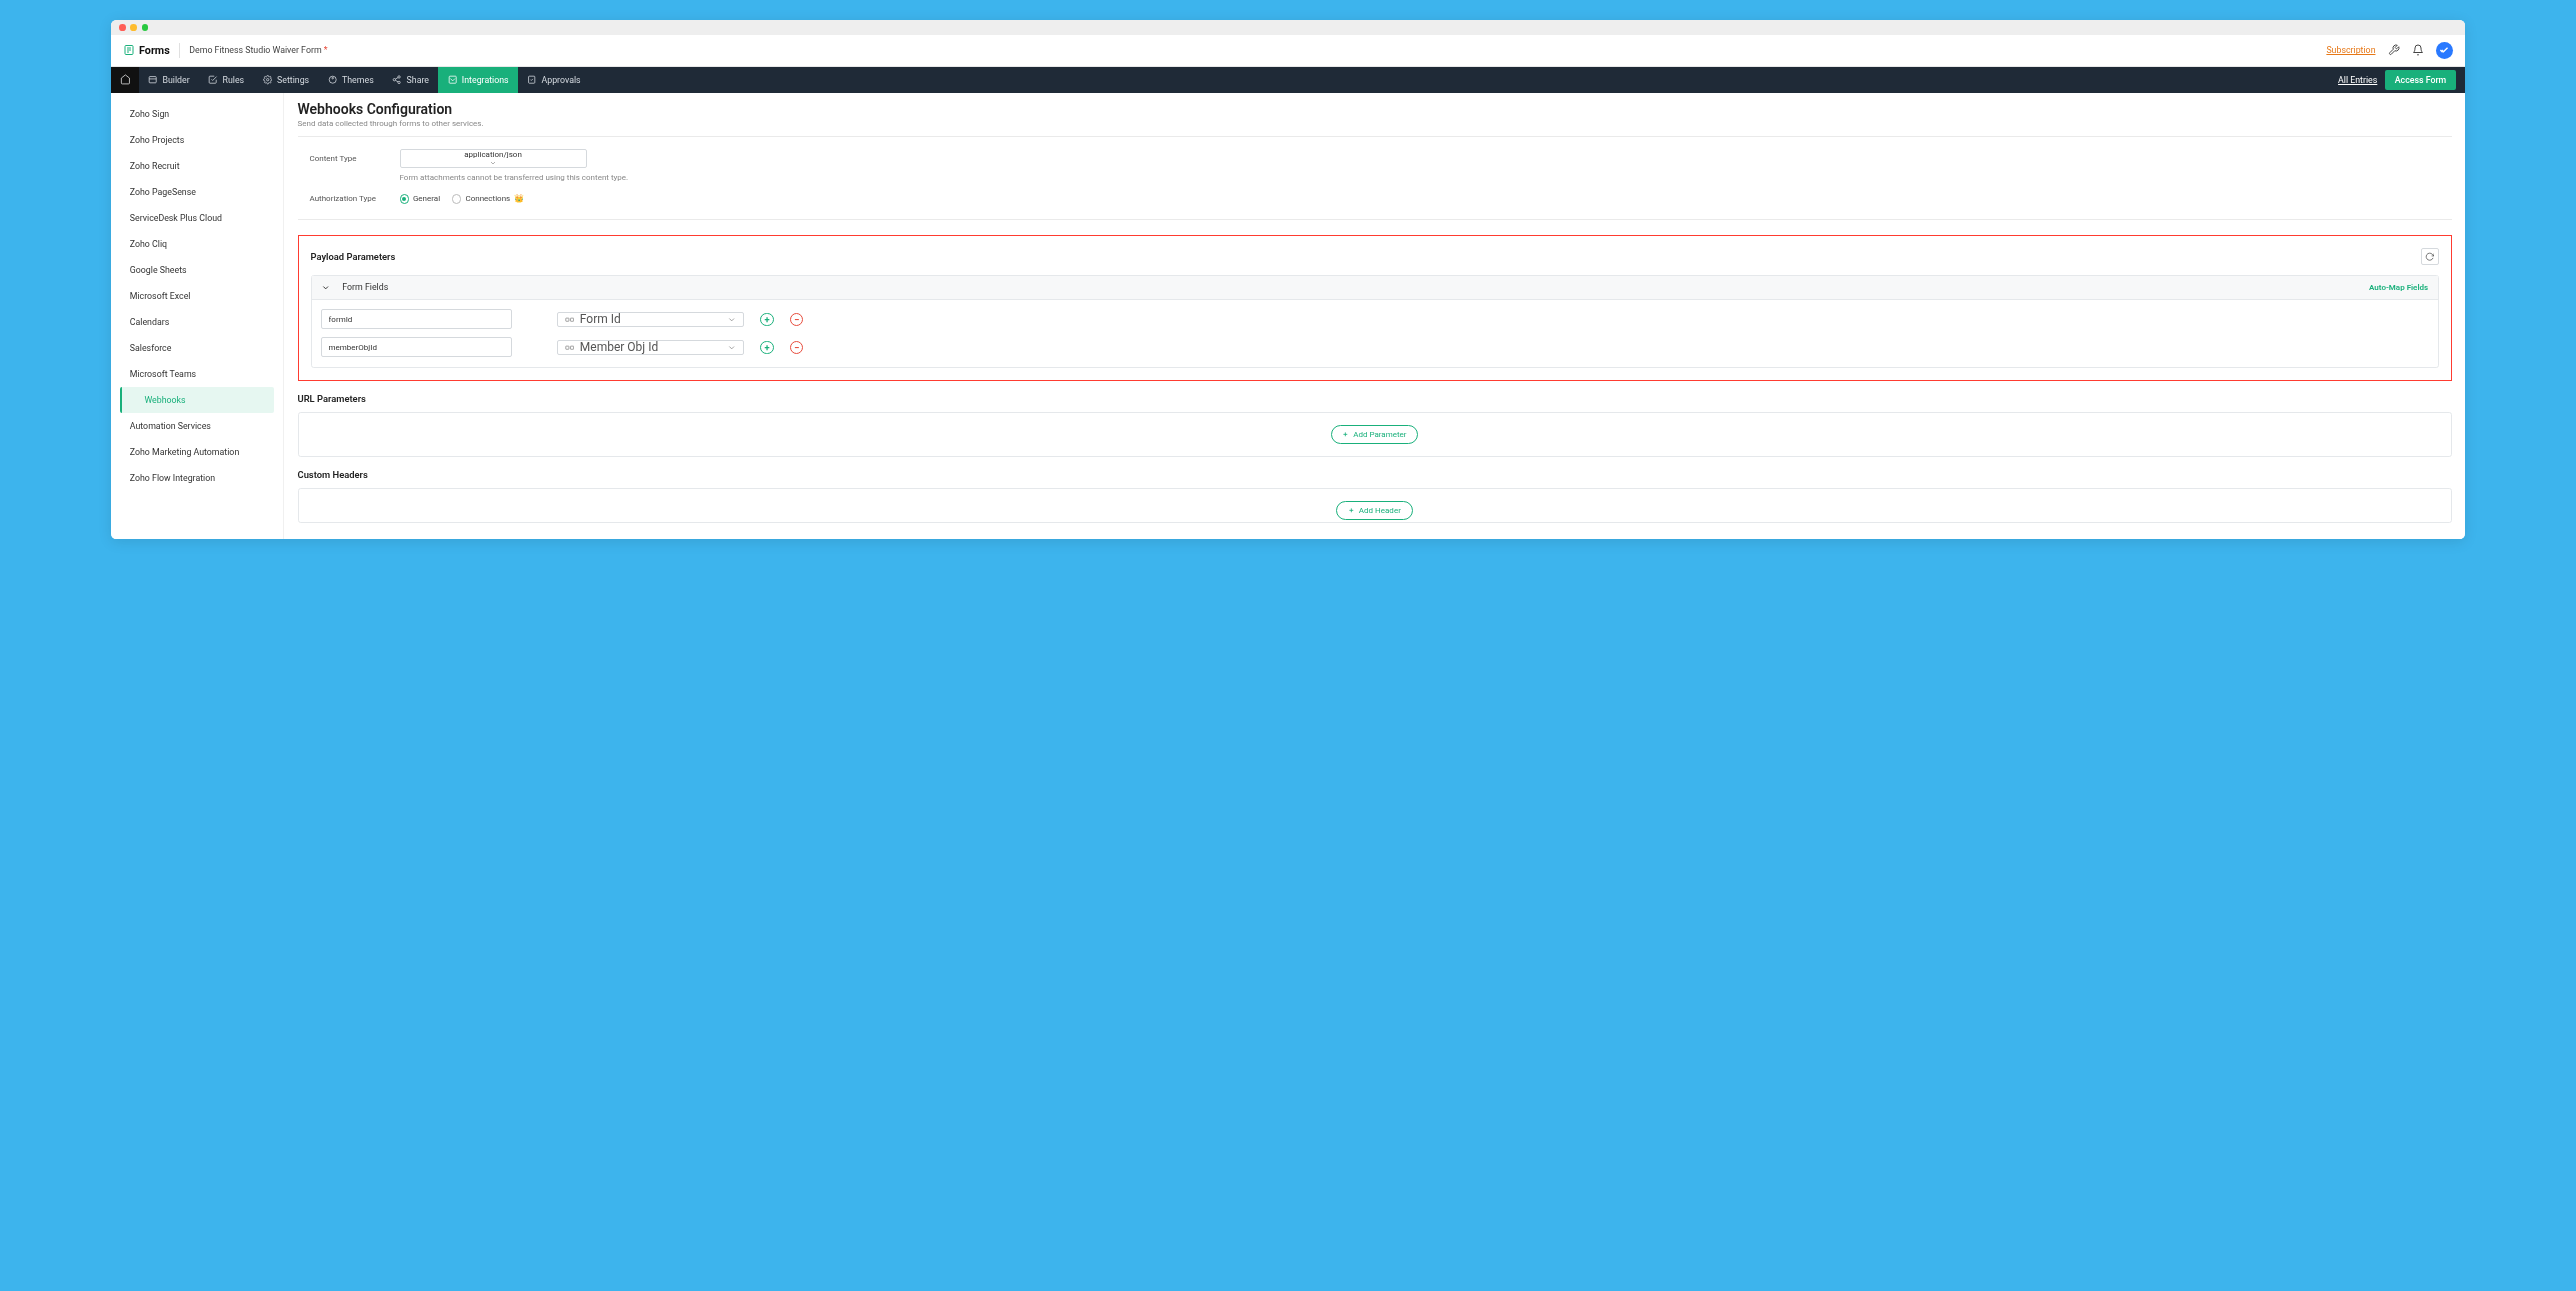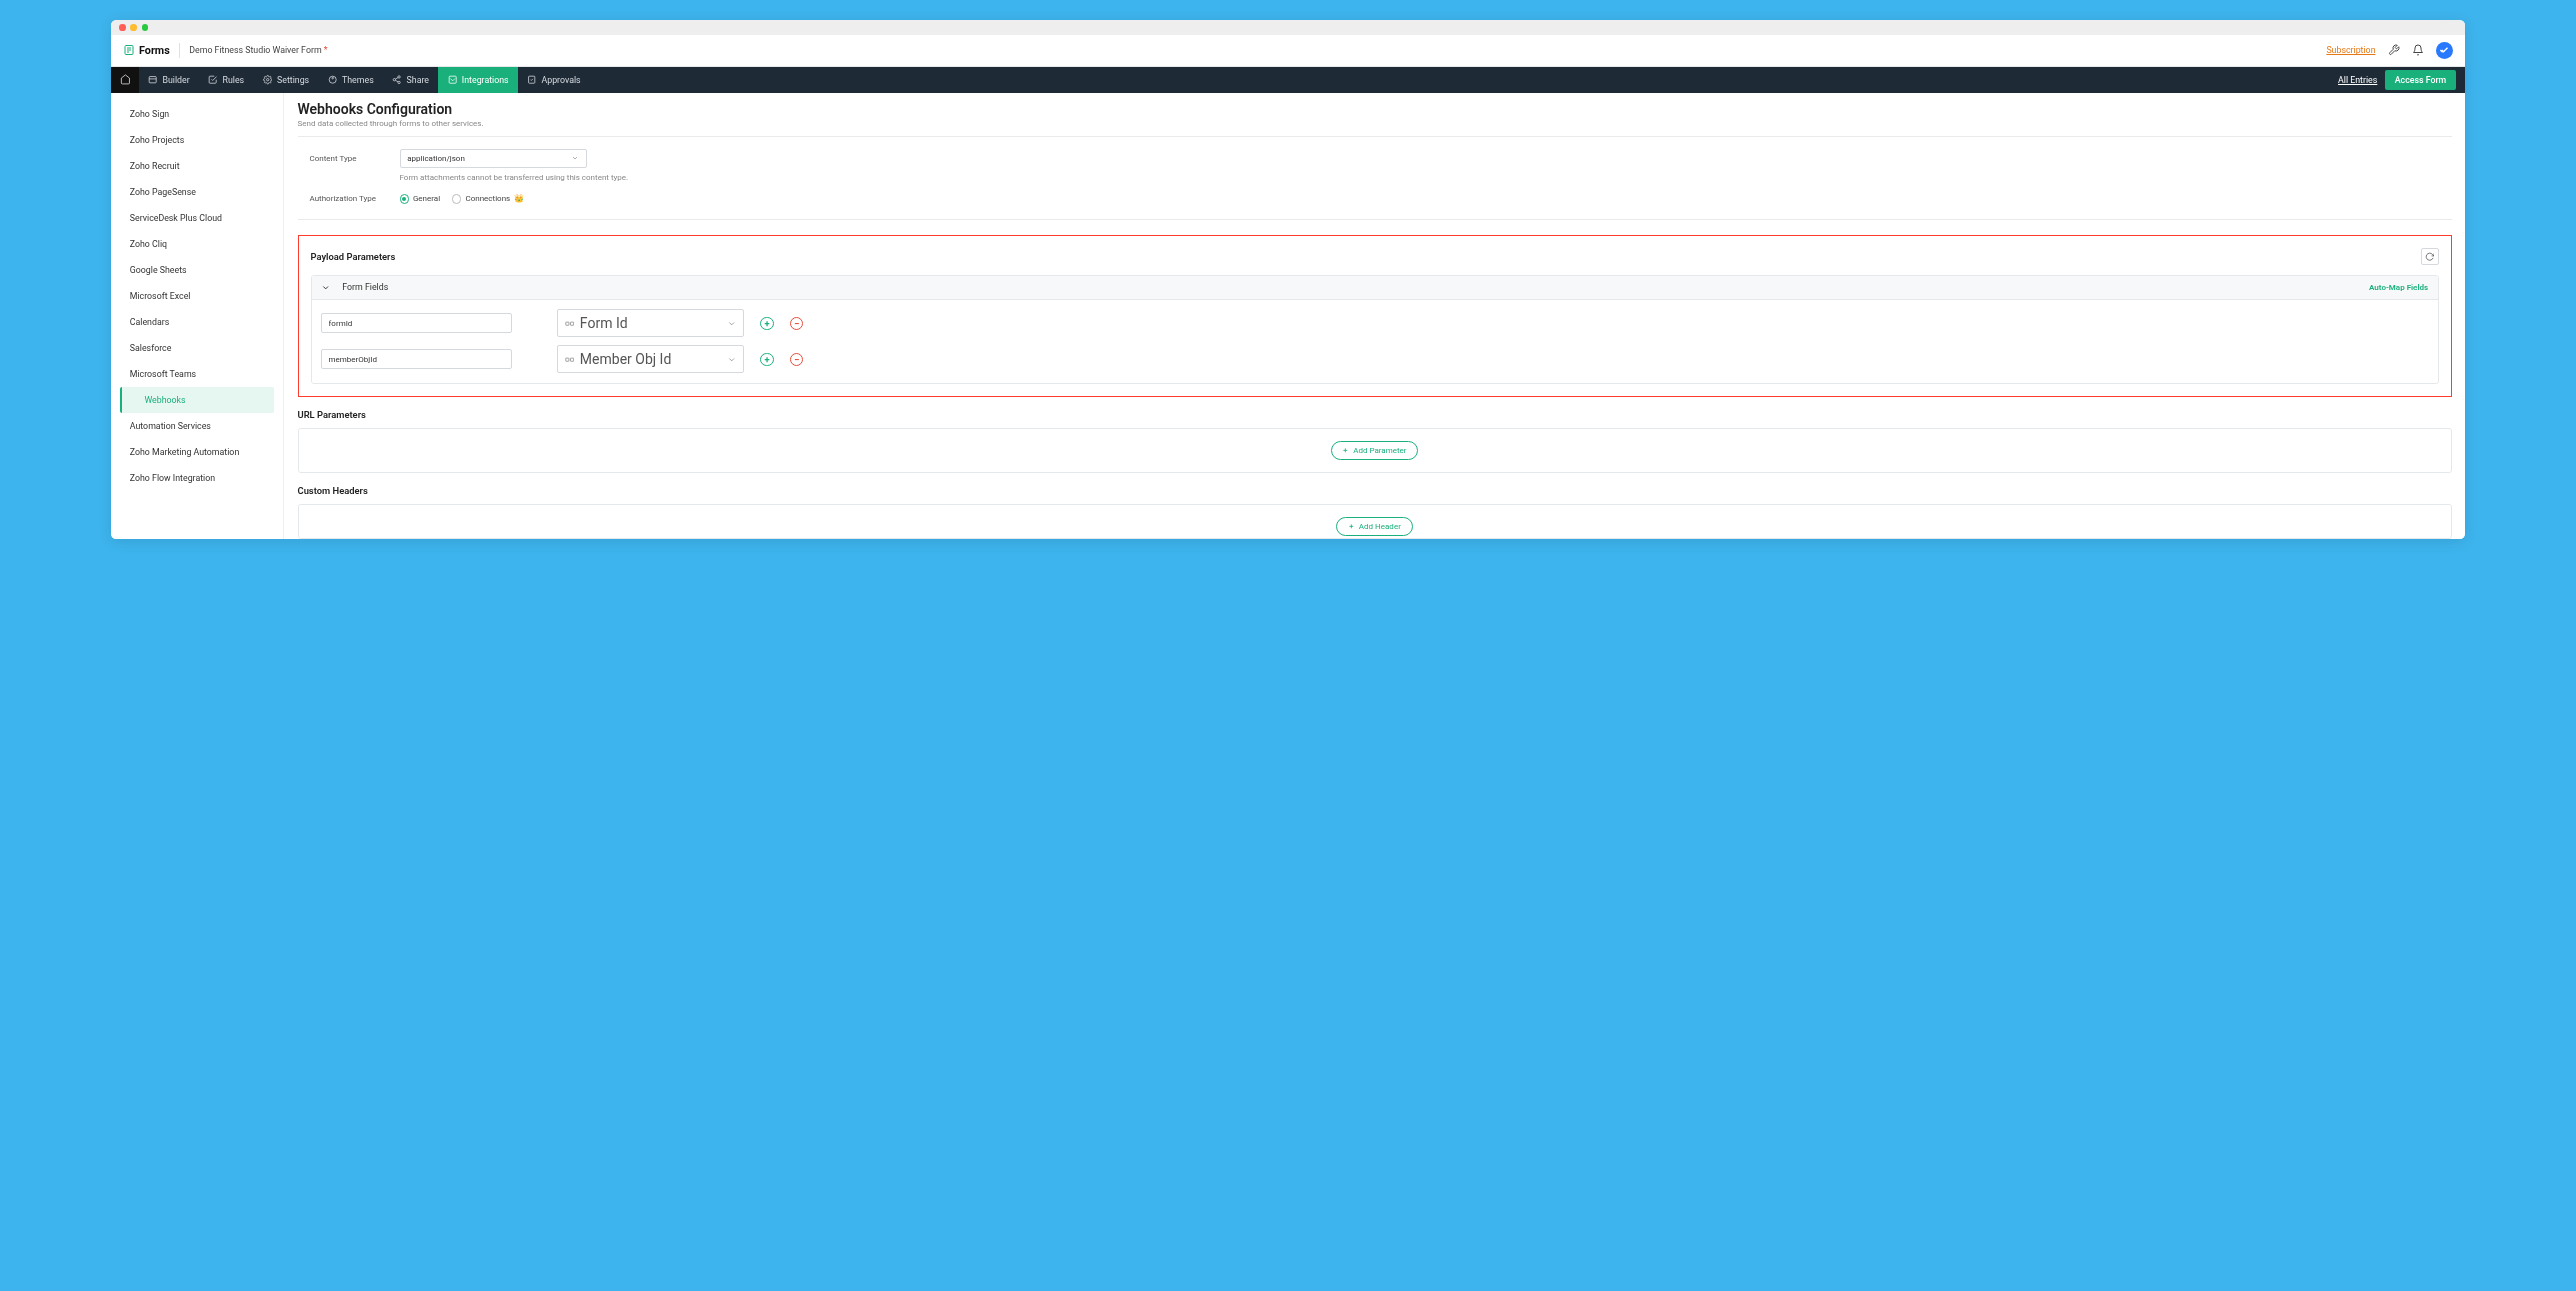--- a/index.html
+++ b/index.html
@@ -32,21 +32,21 @@
 .sidebar { width: 173px; background: #fff; border-right: 0.7px solid #f0f0f0; overflow-y: auto; padding: 8px 9.4px; }
 .sidebar-item { padding: 8px 9.4px; font-size: 8.8px; color: #333; cursor: pointer; border-radius: 2px; }
 .sidebar-item.active { background: #e6f7f1; color: #19b07b; border-left: 2px solid #19b07b; padding-left: 22px; }
 .main { flex: 1; background: #fff; overflow-y: auto; padding: 0; }
 .main-inner { padding: 8px 13.5px 13.5px 13.5px; }
 .page-header h2 { font-size: 14px; font-weight: 600; color: #222; }
 .page-header p { font-size: 8px; color: #888; margin-top: 2px; }
 .hr { border: none; border-top: 0.7px solid #eaeaea; margin: 8px 0 0 0; }
 .form-row { display: flex; align-items: center; padding: 12px 0 0 12px; }
 .form-row .label { width: 90px; font-size: 8px; color: #555; }
-.select { width: 187px; height: 19px; border: 0.7px solid #d5d9dd; border-radius: 2px; display: flex; align-items: center; padding: 0 6.7px; font-size: 8px; color: #333; justify-content: space-between; cursor: pointer; }
+.select { width: 187px; height: 19px; border: 0.7px solid #d5d9dd; border-radius: 2px; display: flex; align-items: center; padding: 0 6.7px; font-size: 8px; color: #333; justify-content: space-between; cursor: pointer; flex-direction: column; }
 .hint { font-size: 8px; color: #888; margin-top: 5.4px; margin-left: 102px; }
 .radios { display: flex; gap: 12px; align-items: flex-end; }
 .radio { display: flex; align-items: center; gap: 4px; font-size: 8px; color: #444; cursor: pointer; }
 .radio-dot { width: 9.4px; height: 9.4px; border-radius: 50%; border: 1.3px solid #19b07b; display: flex; align-items: center; justify-content: center; }
 .radio-dot.checked::after { content: ''; width: 4px; height: 4px; border-radius: 50%; background: #19b07b; }
 .radio-dot.unchecked { border-color: #bbb; }
 .crown { color: #f5a623; font-size: 8px; }
 .section-divider { border: none; border-top: 0.7px solid #eaeaea; margin: 15px 0; }
 .highlight-box { border: 1.3px solid #ff3b30; padding: 12px; }
 .section-title { display: flex; align-items: center; justify-content: space-between; }
@@ -56,21 +56,21 @@
 .accordion { border: 0.7px solid #e5e8eb; border-radius: 2.7px; margin-top: 9.4px; }
 .accordion-header { background: #f7f8f9; display: flex; align-items: center; padding: 6.7px 9.4px; justify-content: space-between; border-bottom: 0.7px solid #e5e8eb; }
 .accordion-header .left { display: flex; align-items: center; gap: 12px; }
 .accordion-header .left svg { width: 9.4px; height: 9.4px; }
 .accordion-header .left span { font-size: 8.8px; color: #333; }
 .auto-map { color: #19b07b; font-size: 8px; font-weight: 600; cursor: pointer; }
 .accordion-body { padding: 9.4px; display: flex; flex-direction: column; gap: 8px; }
 .param-row { display: flex; align-items: center; gap: 16px; }
 .text-input { width: 191px; height: 20px; border: 0.7px solid #d5d9dd; border-radius: 2px; padding: 0 6.7px; font-size: 8px; color: #333; background: #fff; }
 .param-row .spacer { width: 13.5px; }
-.map-select { width: 187px; height: 28px; border: 0.7px solid #d5d9dd; border-radius: 2px; display: flex; align-items: center; padding: 0 6.7px; font-size: 14px; color: #555; justify-content: space-between; cursor: pointer; gap: 5.4px; }
+.map-select { width: 187px; height: 15px; border: 0.7px solid #d5d9dd; border-radius: 2px; display: flex; align-items: center; padding: 0 6.7px; font-size: 12px; color: #555; justify-content: space-between; cursor: pointer; gap: 5.4px; }
 .map-select .left { display: flex; align-items: center; gap: 5.4px; }
 .map-select svg { width: 9.4px; height: 9.4px; color: #888; }
 .circle-btn { width: 13.5px; height: 13.5px; border-radius: 50%; display: flex; align-items: center; justify-content: center; font-size: 9.4px; cursor: pointer; font-weight: 700; line-height: 1; }
 .circle-btn.add { border: 1px solid #19b07b; color: #19b07b; }
 .circle-btn.remove { border: 1px solid #e74c3c; color: #e74c3c; }
 .sub-section { margin-top: 12px; }
 .sub-section h3 { font-size: 9.4px; font-weight: 600; color: #222; }
 .empty-box { border: 0.7px solid #e5e8eb; border-radius: 2.7px; margin-top: 8px; padding: 12px; display: flex; justify-content: center; }
 .outline-btn { border: 0.7px solid #19b07b; color: #19b07b; background: #fff; padding: 4px 10.8px; border-radius: 10.8px; font-size: 8px; display: flex; align-items: center; gap: 4px; cursor: pointer; }
 .outline-btn svg { width: 6.7px; height: 6.7px; }

